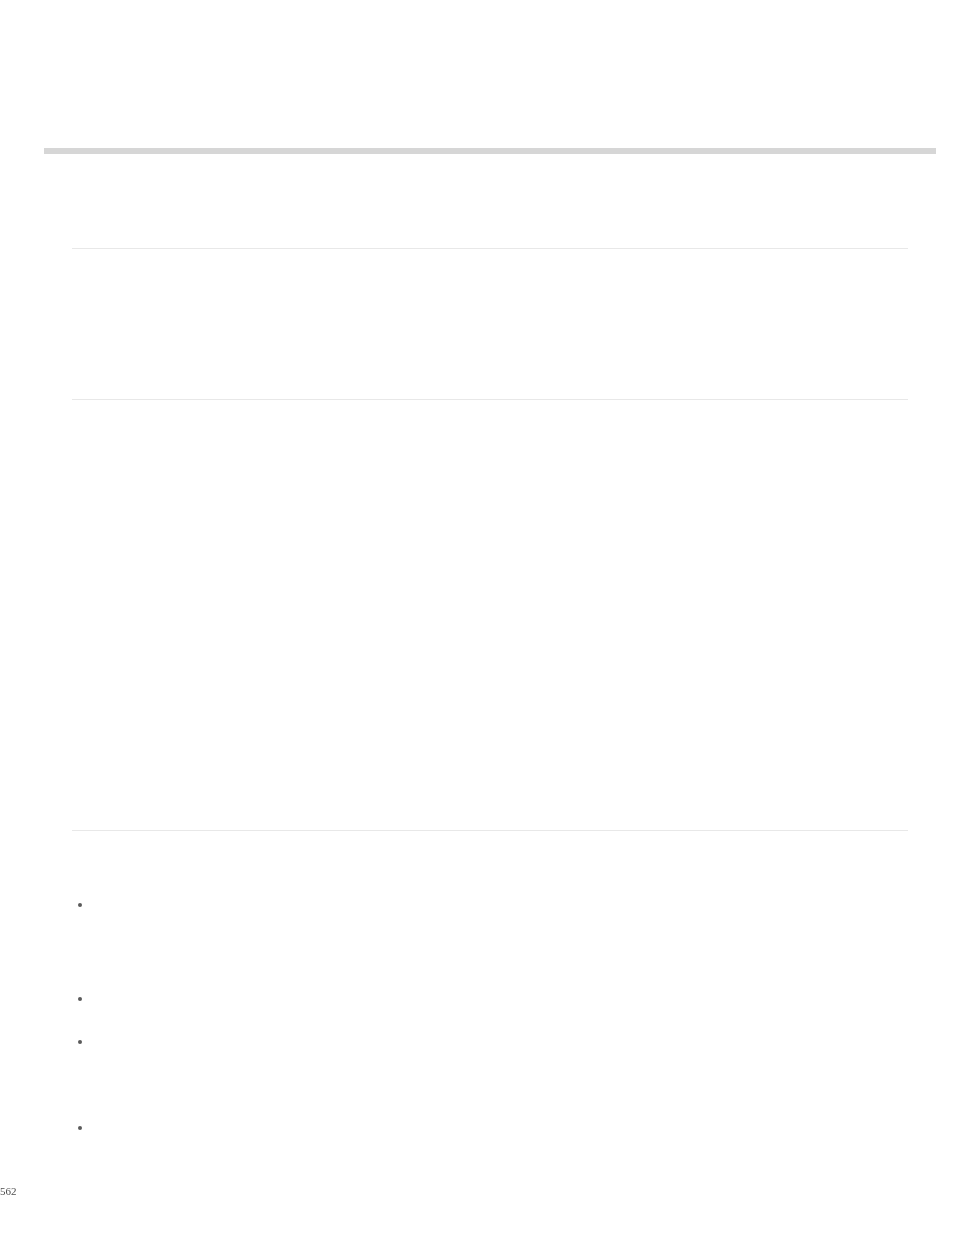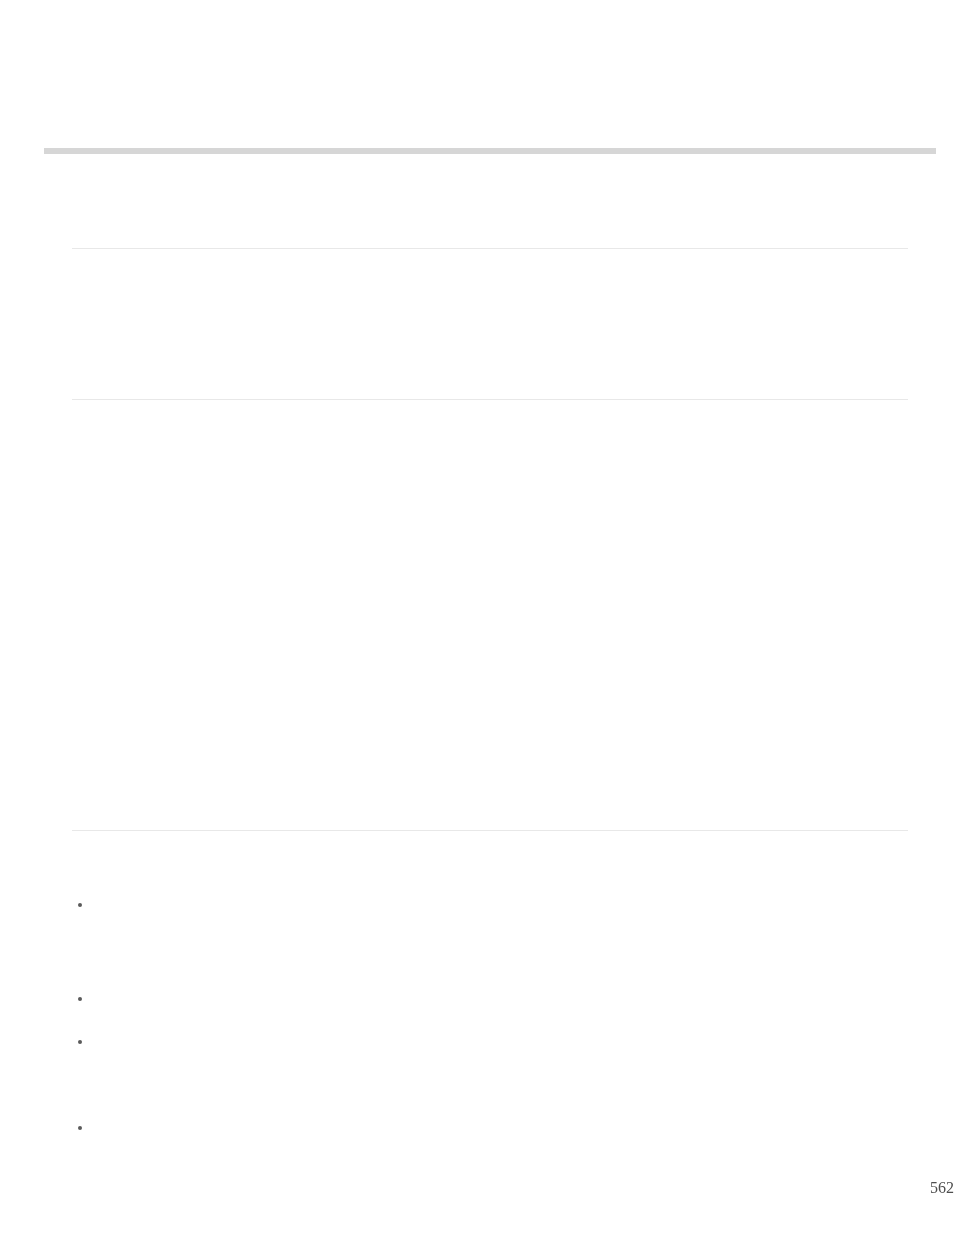--- a/index.html
+++ b/index.html
@@ -45,25 +45,24 @@
   }
   .b1 { left: 78px; top: 903px; }
   .b2 { left: 78px; top: 997px; }
   .b3 { left: 78px; top: 1040px; }
   .b4 { left: 78px; top: 1126px; }
   .pagenum {
     position: absolute;
     bottom: 38px;
     left: 0;
     right: 0;
-    text-align: right;
-    font-size: 16px;
+    text-align: left;
+    font-size: 11px;
     color: #4e4e4e;
     font-family: Georgia, 'Times New Roman', serif;
-    margin-left: 16px;
   }
 </style>
 </head>
 <body>
 
 <div class="page">
   <div class="topbar"></div>
   <div class="hr-thin hr1"></div>
   <div class="hr-thin hr2"></div>
   <div class="hr-thin hr3"></div>

